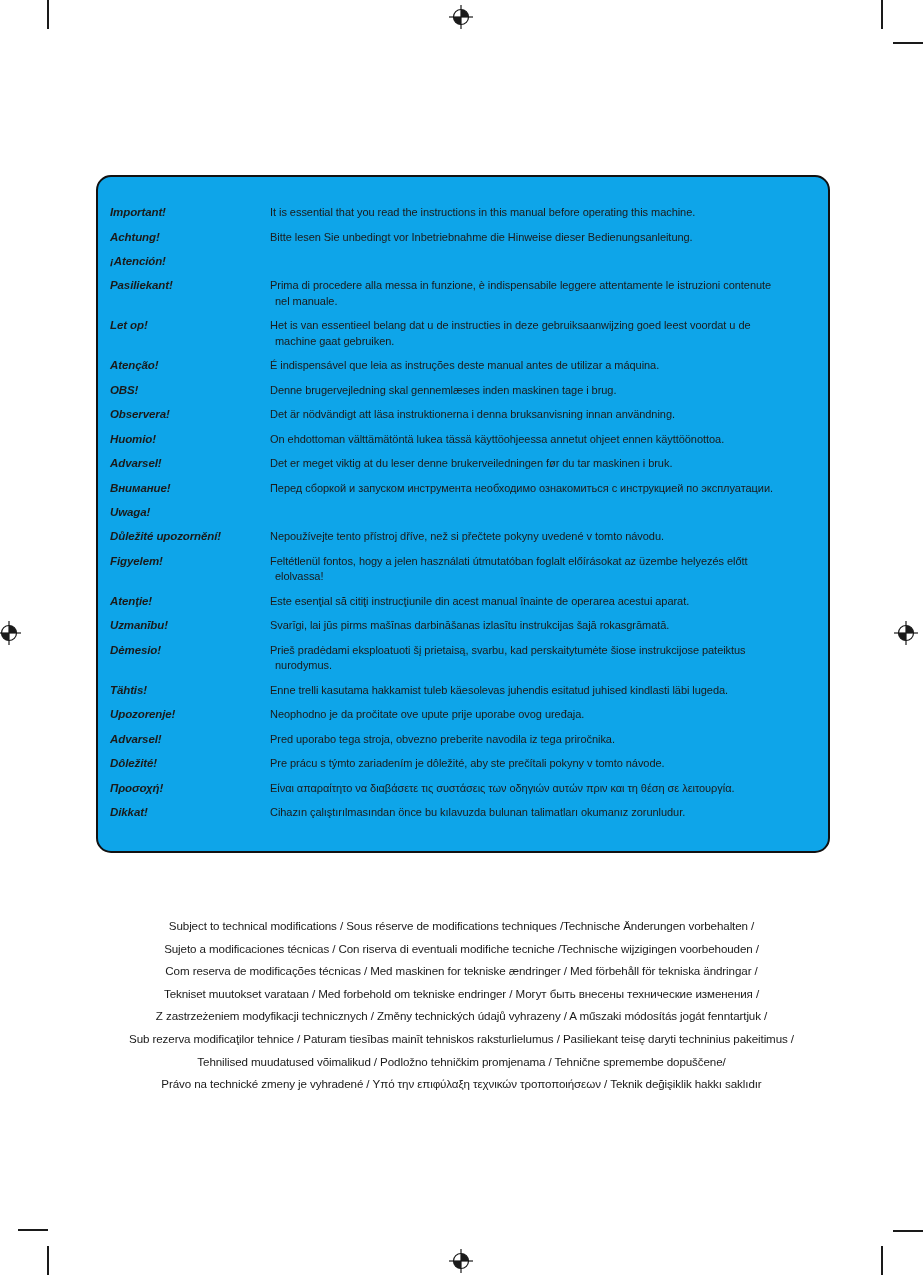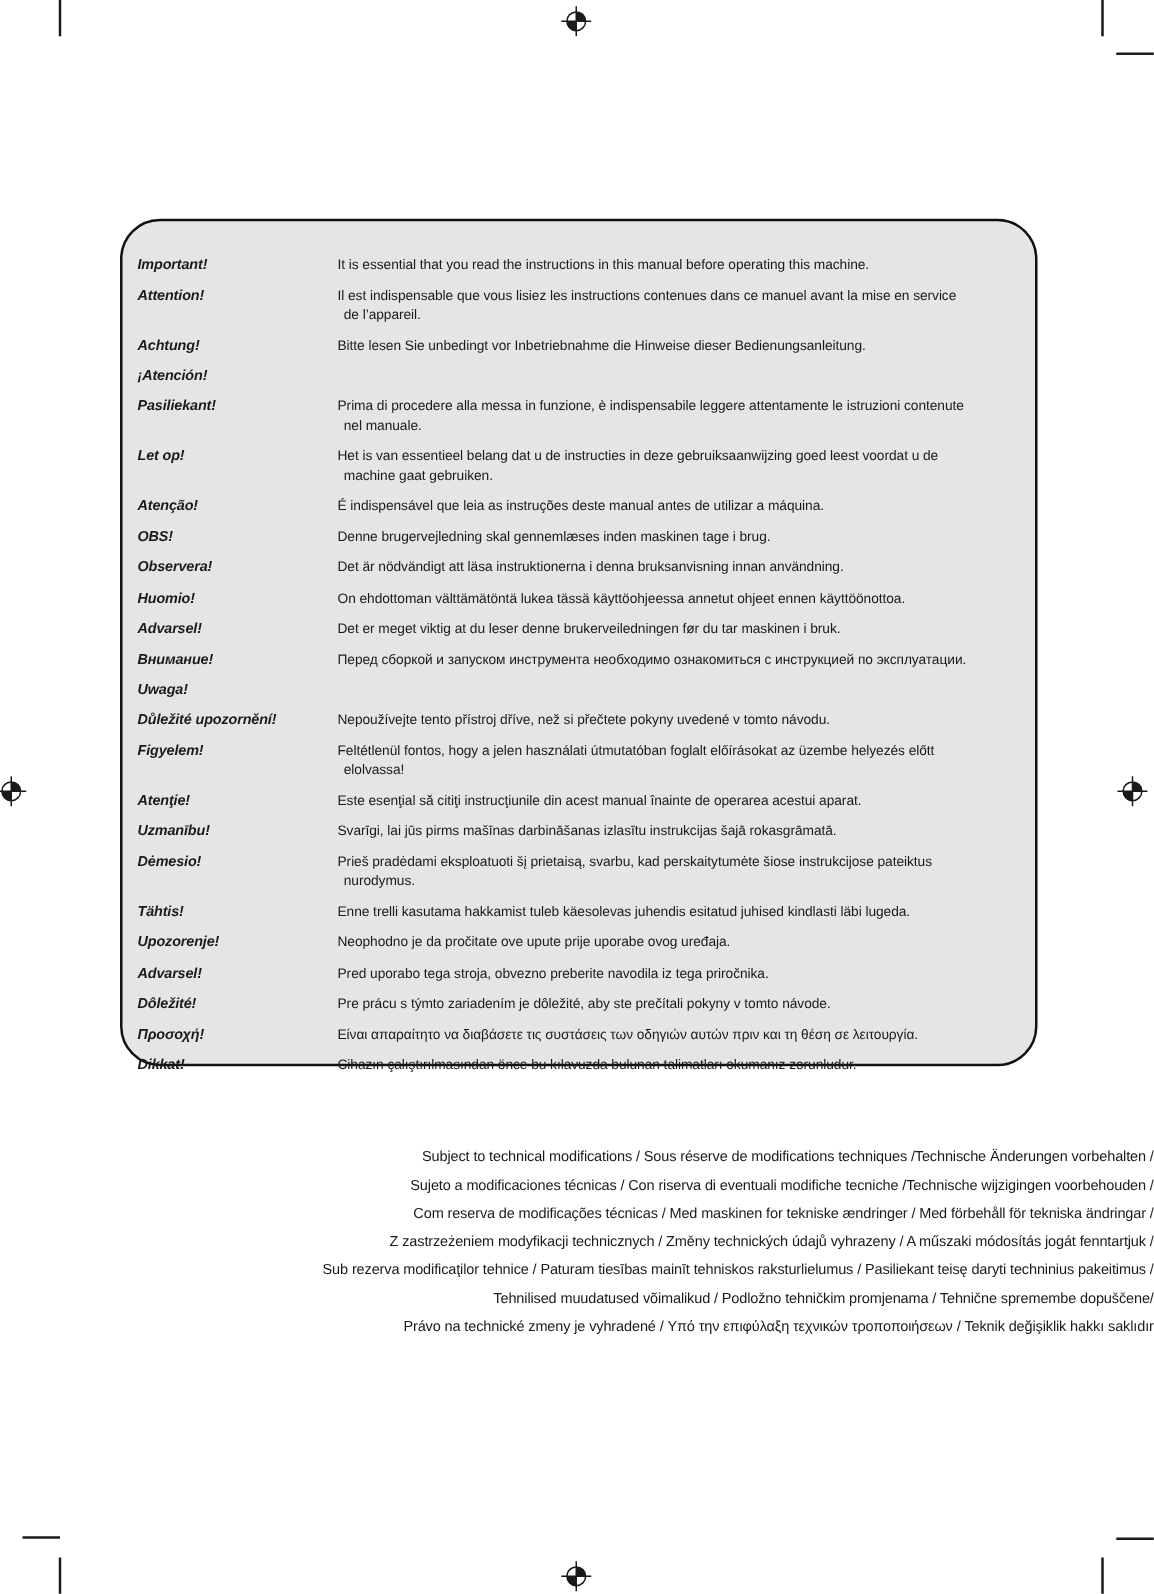--- a/index.html
+++ b/index.html
@@ -44,23 +44,23 @@
   #reg-bottom { left: 448px; top: 1248px; }
 
   
   #notice-box {
     position: absolute;
     left: 96px;
     top: 175px;
     width: 734px;
     height: 678px;
     border: 2px solid #111111;
-    border-radius: 32px;
+    border-radius: 15px;
     box-sizing: border-box;
-    background: #e5e5e5;
+    background: #0ea5e9;
   }
 
   #notice-list {
     position: absolute;
     left: 12px;
     top: 28px;
     right: 10px;
   }
 
   .notice-row {
@@ -88,21 +88,21 @@
     display: block;
     padding-left: 5px;
   }
 
   
   #disclaimer {
     position: absolute;
     left: 0;
     top: 915px;
     width: 923px;
-    text-align: right;
+    text-align: center;
   }
   .disclaimer-line {
     font-size: 11.6px;
     line-height: 22.6px;
     letter-spacing: -0.1px;
     white-space: nowrap;
   }
 </style>
 </head>
 <body>
@@ -147,24 +147,20 @@
   <line x1="1" y1="13" x2="25" y2="13" stroke="#1a1a1a" stroke-width="1.2"></line>
 </svg>
 
 <div id="notice-box">
   <div id="notice-list">
       <div class="notice-row">
         <div class="notice-lang">Important!</div>
         <div class="notice-text"><span>It is essential that you read the instructions in this manual before operating this machine.</span></div>
       </div>
       <div class="notice-row">
-        <div class="notice-lang">Attention!</div>
-        <div class="notice-text"><span>Il est indispensable que vous lisiez les instructions contenues dans ce manuel avant la mise en service</span><span class="cont">de l’appareil.</span></div>
-      </div>
-      <div class="notice-row">
         <div class="notice-lang">Achtung!</div>
         <div class="notice-text"><span>Bitte lesen Sie unbedingt vor Inbetriebnahme die Hinweise dieser Bedienungsanleitung.</span></div>
       </div>
       <div class="notice-row">
         <div class="notice-lang">¡Atención!</div>
       </div>
       <div class="notice-row">
         <div class="notice-lang">Pasiliekant!</div>
         <div class="notice-text"><span>Prima di procedere alla messa in funzione, è indispensabile leggere attentamente le istruzioni contenute</span><span class="cont">nel manuale.</span></div>
       </div>
@@ -243,17 +239,18 @@
         <div class="notice-lang">Dikkat!</div>
         <div class="notice-text"><span>Cihazın çalıştırılmasından önce bu kılavuzda bulunan talimatları okumanız zorunludur.</span></div>
       </div>
     </div>
 </div>
 
 <div id="disclaimer">
     <div class="disclaimer-line">Subject to technical modifications / Sous réserve de modifications techniques /Technische Änderungen vorbehalten /</div>
     <div class="disclaimer-line">Sujeto a modificaciones técnicas / Con riserva di eventuali modifiche tecniche /Technische wijzigingen voorbehouden /</div>
     <div class="disclaimer-line">Com reserva de modificações técnicas / Med maskinen for tekniske ændringer / Med förbehåll för tekniska ändringar /</div>
+    <div class="disclaimer-line">Tekniset muutokset varataan / Med forbehold om tekniske endringer / Могут быть внесены технические изменения /</div>
     <div class="disclaimer-line">Z zastrzeżeniem modyfikacji technicznych / Změny technických údajů vyhrazeny / A műszaki módosítás jogát fenntartjuk /</div>
     <div class="disclaimer-line">Sub rezerva modificaţilor tehnice / Paturam tiesības mainīt tehniskos raksturlielumus / Pasiliekant teisę daryti techninius pakeitimus /</div>
     <div class="disclaimer-line">Tehnilised muudatused võimalikud / Podložno tehničkim promjenama / Tehnične spremembe dopuščene/</div>
     <div class="disclaimer-line">Právo na technické zmeny je vyhradené / Υπό την επιφύλαξη τεχνικών τροποποιήσεων / Teknik değişiklik hakkı saklıdır</div>
   </div>
 
 </body></html>

